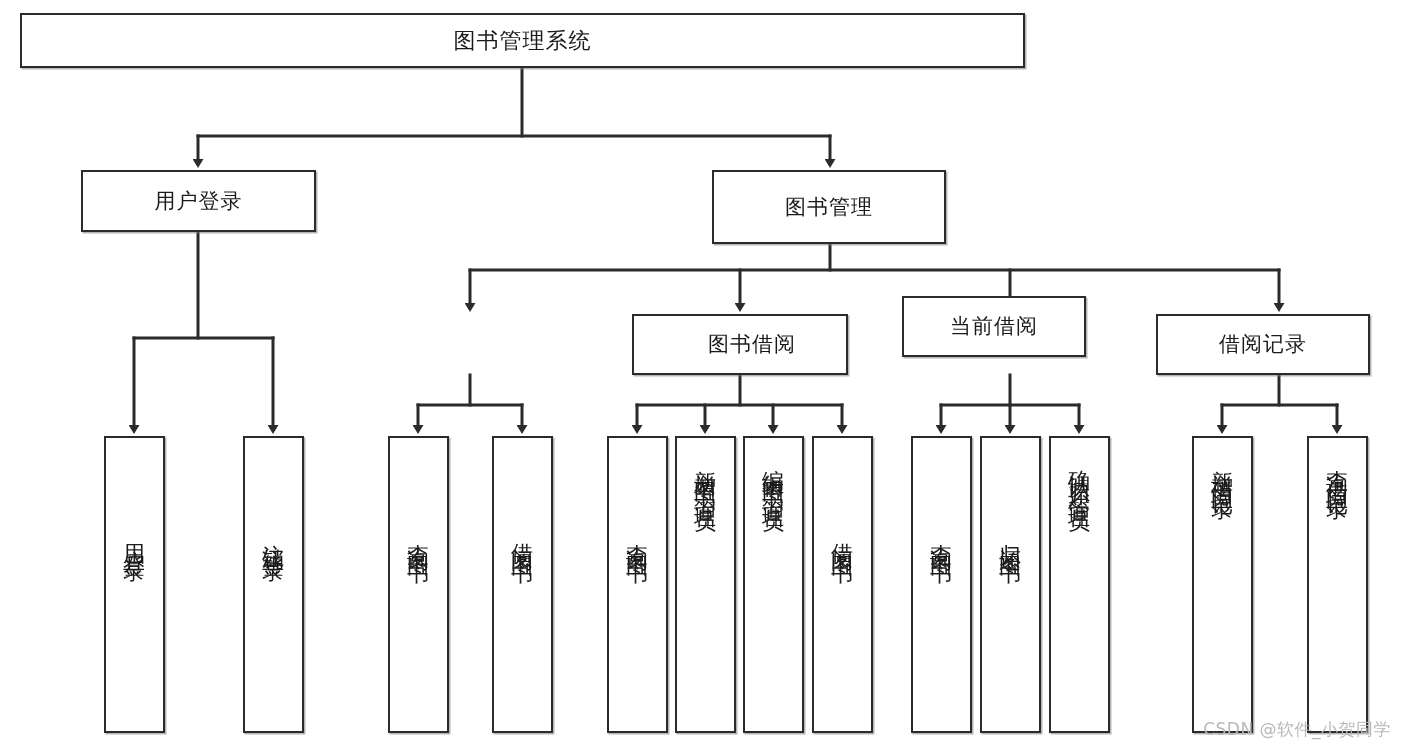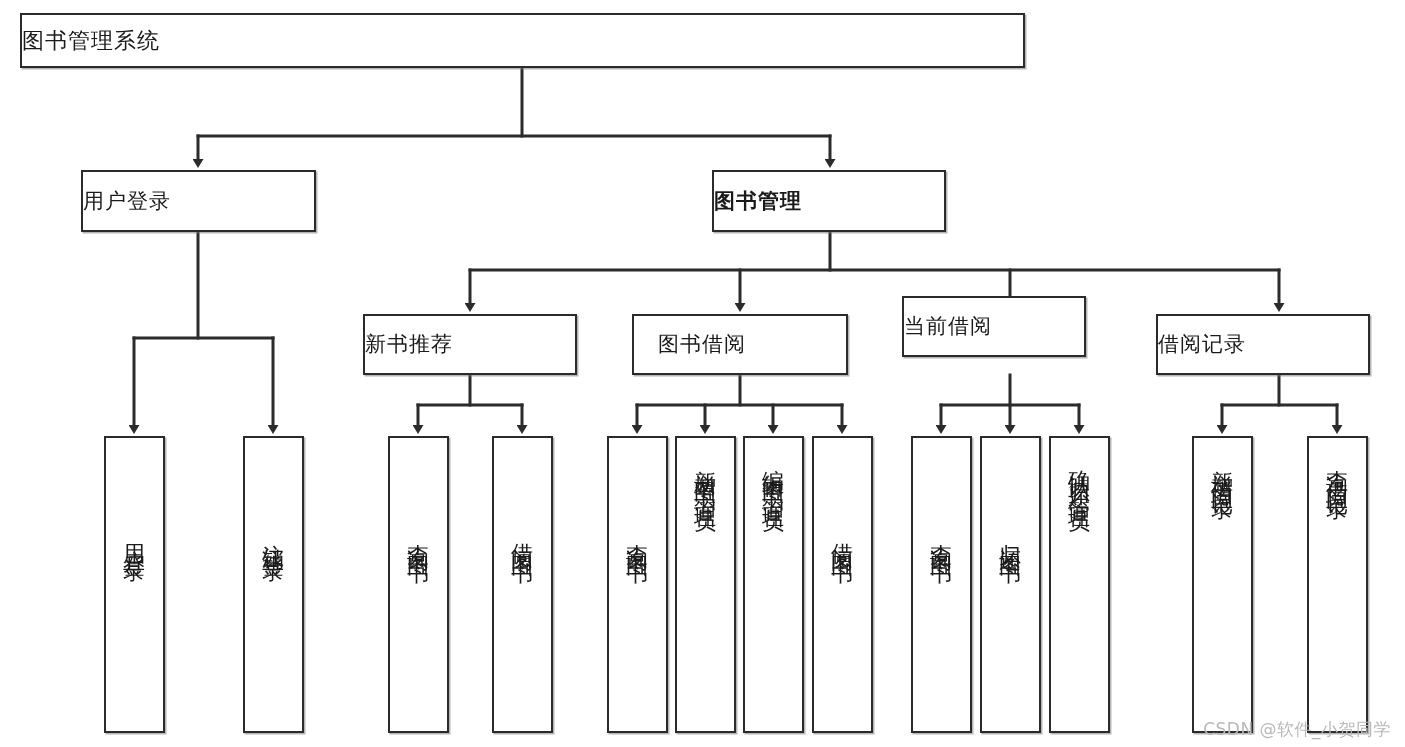--- a/index.html
+++ b/index.html
@@ -13,21 +13,21 @@
   }
   #diagram-root{position:relative;width:1405px;height:747px;}
   svg.wires{position:absolute;left:0;top:0;width:1405px;height:747px;}
   .node{
     position:absolute;
     background:#ffffff;
     border:2.5px solid #2b2b2b;
     box-sizing:border-box;
     display:flex;
     align-items:center;
-    justify-content:flex-start;
+    justify-content:center;
     box-shadow:1.5px 1.5px 0 rgba(120,120,120,0.55);
   }
   .node .label{
     color:#1a1a1a;
     letter-spacing:1px;
     white-space:nowrap;
     line-height:1.15;
   }
   .node-root .label{font-size:22px;}
   .node-l2 .label{font-size:21px;}
@@ -117,27 +117,24 @@
     </g>
   </svg>
 
   <div class="node node-root" style="left:20px;top:13px;width:1005px;height:55px;">
     <span class="label">图书管理系统</span>
   </div>
 
   <div class="node node-l2" style="left:81px;top:170px;width:235px;height:62px;">
     <span class="label">用户登录</span>
   </div>
-  <div class="node node-l2" style="left:712px;top:170px;width:234px;height:62px;font-weight:bold;">
+  <div class="node node-l2" style="left:712px;top:170px;width:234px;height:74px;">
     <span class="label">图书管理</span>
   </div>
 
-  <div class="node node-l3" style="left:363px;top:314px;width:214px;height:61px;">
-    <span class="label">新书推荐</span>
-  </div>
   <div class="node node-l3" style="left:632px;top:314px;width:216px;height:61px;padding-left:24px;">
     <span class="label">图书借阅</span>
   </div>
   <div class="node node-l3" style="left:902px;top:296px;width:184px;height:61px;">
     <span class="label">当前借阅</span>
   </div>
   <div class="node node-l3" style="left:1156px;top:314px;width:214px;height:61px;">
     <span class="label">借阅记录</span>
   </div>
 

